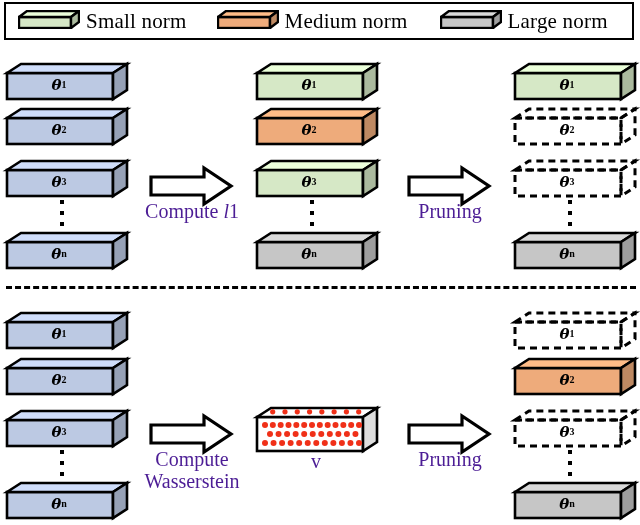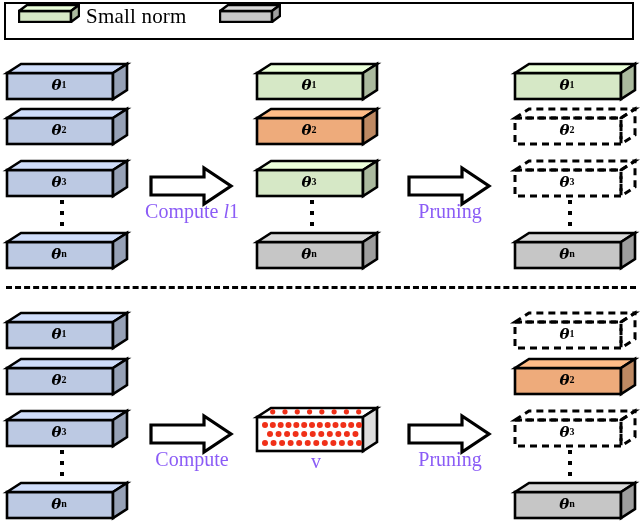--- a/index.html
+++ b/index.html
@@ -22,21 +22,21 @@
     top: 2px;
     width: 630px;
     height: 38px;
     border: 2px solid #000;
     box-sizing: border-box;
     display: flex;
     align-items: center;
   }
   .legend-item {
     display: flex;
-    align-items: flex-start;
+    align-items: center;
     height: 100%;
   }
   .legend-item.li0 { margin-left: 12px; }
   .legend-item.li1 { margin-left: 30px; }
   .legend-item.li2 { margin-left: 32px; }
   .legend-label {
     font-size: 21px;
     color: #000;
     margin-left: 12px;
     white-space: nowrap;
@@ -99,21 +99,21 @@
 
   
   .arrow { position: absolute; }
   .arrow svg { display: block; }
 
   
   .caption {
     position: absolute;
     text-align: center;
     font-size: 20px;
-    color: #8b5cf6;
+    color: #4c1d95;
     line-height: 1.12;
     white-space: nowrap;
   }
   .caption .it { font-style: italic; }
 
   
   #separator {
     position: absolute;
     left: 6px;
     top: 286px;
@@ -127,26 +127,35 @@
 
 <div id="legend">
     <div class="legend-item li0">
       <div class="legend-box"><svg width="62" height="19" viewBox="-1 -1 62 19">
           <rect x="0" y="6" width="52" height="11" fill="#d6e8c6" stroke="#000" stroke-width="2.4"></rect>
           <polygon points="0,6 8,0 60,0 52,6" fill="#ebffda" stroke="#000" stroke-width="2.4"></polygon>
           <polygon points="52,6 60,0 60,11 52,17" fill="#abba9e" stroke="#000" stroke-width="2.4"></polygon>
         </svg></div>
       <span class="legend-label">Small norm</span>
     </div>
+    <div class="legend-item li1">
+      <div class="legend-box"><svg width="62" height="19" viewBox="-1 -1 62 19">
+          <rect x="0" y="6" width="52" height="11" fill="#eeab7b" stroke="#000" stroke-width="2.4"></rect>
+          <polygon points="0,6 8,0 60,0 52,6" fill="#ffbc87" stroke="#000" stroke-width="2.4"></polygon>
+          <polygon points="52,6 60,0 60,11 52,17" fill="#be8962" stroke="#000" stroke-width="2.4"></polygon>
+        </svg></div>
+      <span class="legend-label">Medium norm</span>
+    </div>
     <div class="legend-item li2">
       <div class="legend-box"><svg width="62" height="19" viewBox="-1 -1 62 19">
           <rect x="0" y="6" width="52" height="11" fill="#c6c6c6" stroke="#000" stroke-width="2.4"></rect>
           <polygon points="0,6 8,0 60,0 52,6" fill="#dadada" stroke="#000" stroke-width="2.4"></polygon>
           <polygon points="52,6 60,0 60,11 52,17" fill="#9e9e9e" stroke="#000" stroke-width="2.4"></polygon>
         </svg></div>
+      <span class="legend-label">Large norm</span>
     </div>
   </div>
 
 <div id="separator"></div>
 
 <div id="stage">
     <div class="box3d" style="width: 120px; height: 35px; left: 6px; top: 63px; position: absolute;">
       <svg width="122" height="37" viewBox="-1 -1 122 37">
         <rect x="0" y="9" width="106" height="26" fill="#bcc9e3" stroke="#000" stroke-width="2.6"></rect>
         <polygon points="0,9 14,0 120,0 106,9" fill="#cfddfa" stroke="#000" stroke-width="2.6"></polygon>
@@ -463,20 +472,21 @@
     <div class="caption" style="left: 256px; top: 450px; width: 120px;">
       <div>v</div>
     </div>
     <div class="arrow" style="left: 148px; top: 412px;">
       <svg width="86" height="44" viewBox="0 0 86 44">
         <polygon points="3,13 56,13 56,4 83,22 56,40 56,31 3,31" fill="#fff" stroke="#000" stroke-width="3.2" stroke-linejoin="miter"></polygon>
       </svg>
     </div>
     <div class="caption" style="left: 112px; top: 448px; width: 160px;">
       <div>Compute</div>
+      <div>Wasserstein</div>
     </div>
     <div class="arrow" style="left: 406px; top: 412px;">
       <svg width="86" height="44" viewBox="0 0 86 44">
         <polygon points="3,13 56,13 56,4 83,22 56,40 56,31 3,31" fill="#fff" stroke="#000" stroke-width="3.2" stroke-linejoin="miter"></polygon>
       </svg>
     </div>
     <div class="caption" style="left: 386px; top: 448px; width: 128px;">
       <div>Pruning</div>
     </div>
   </div>

